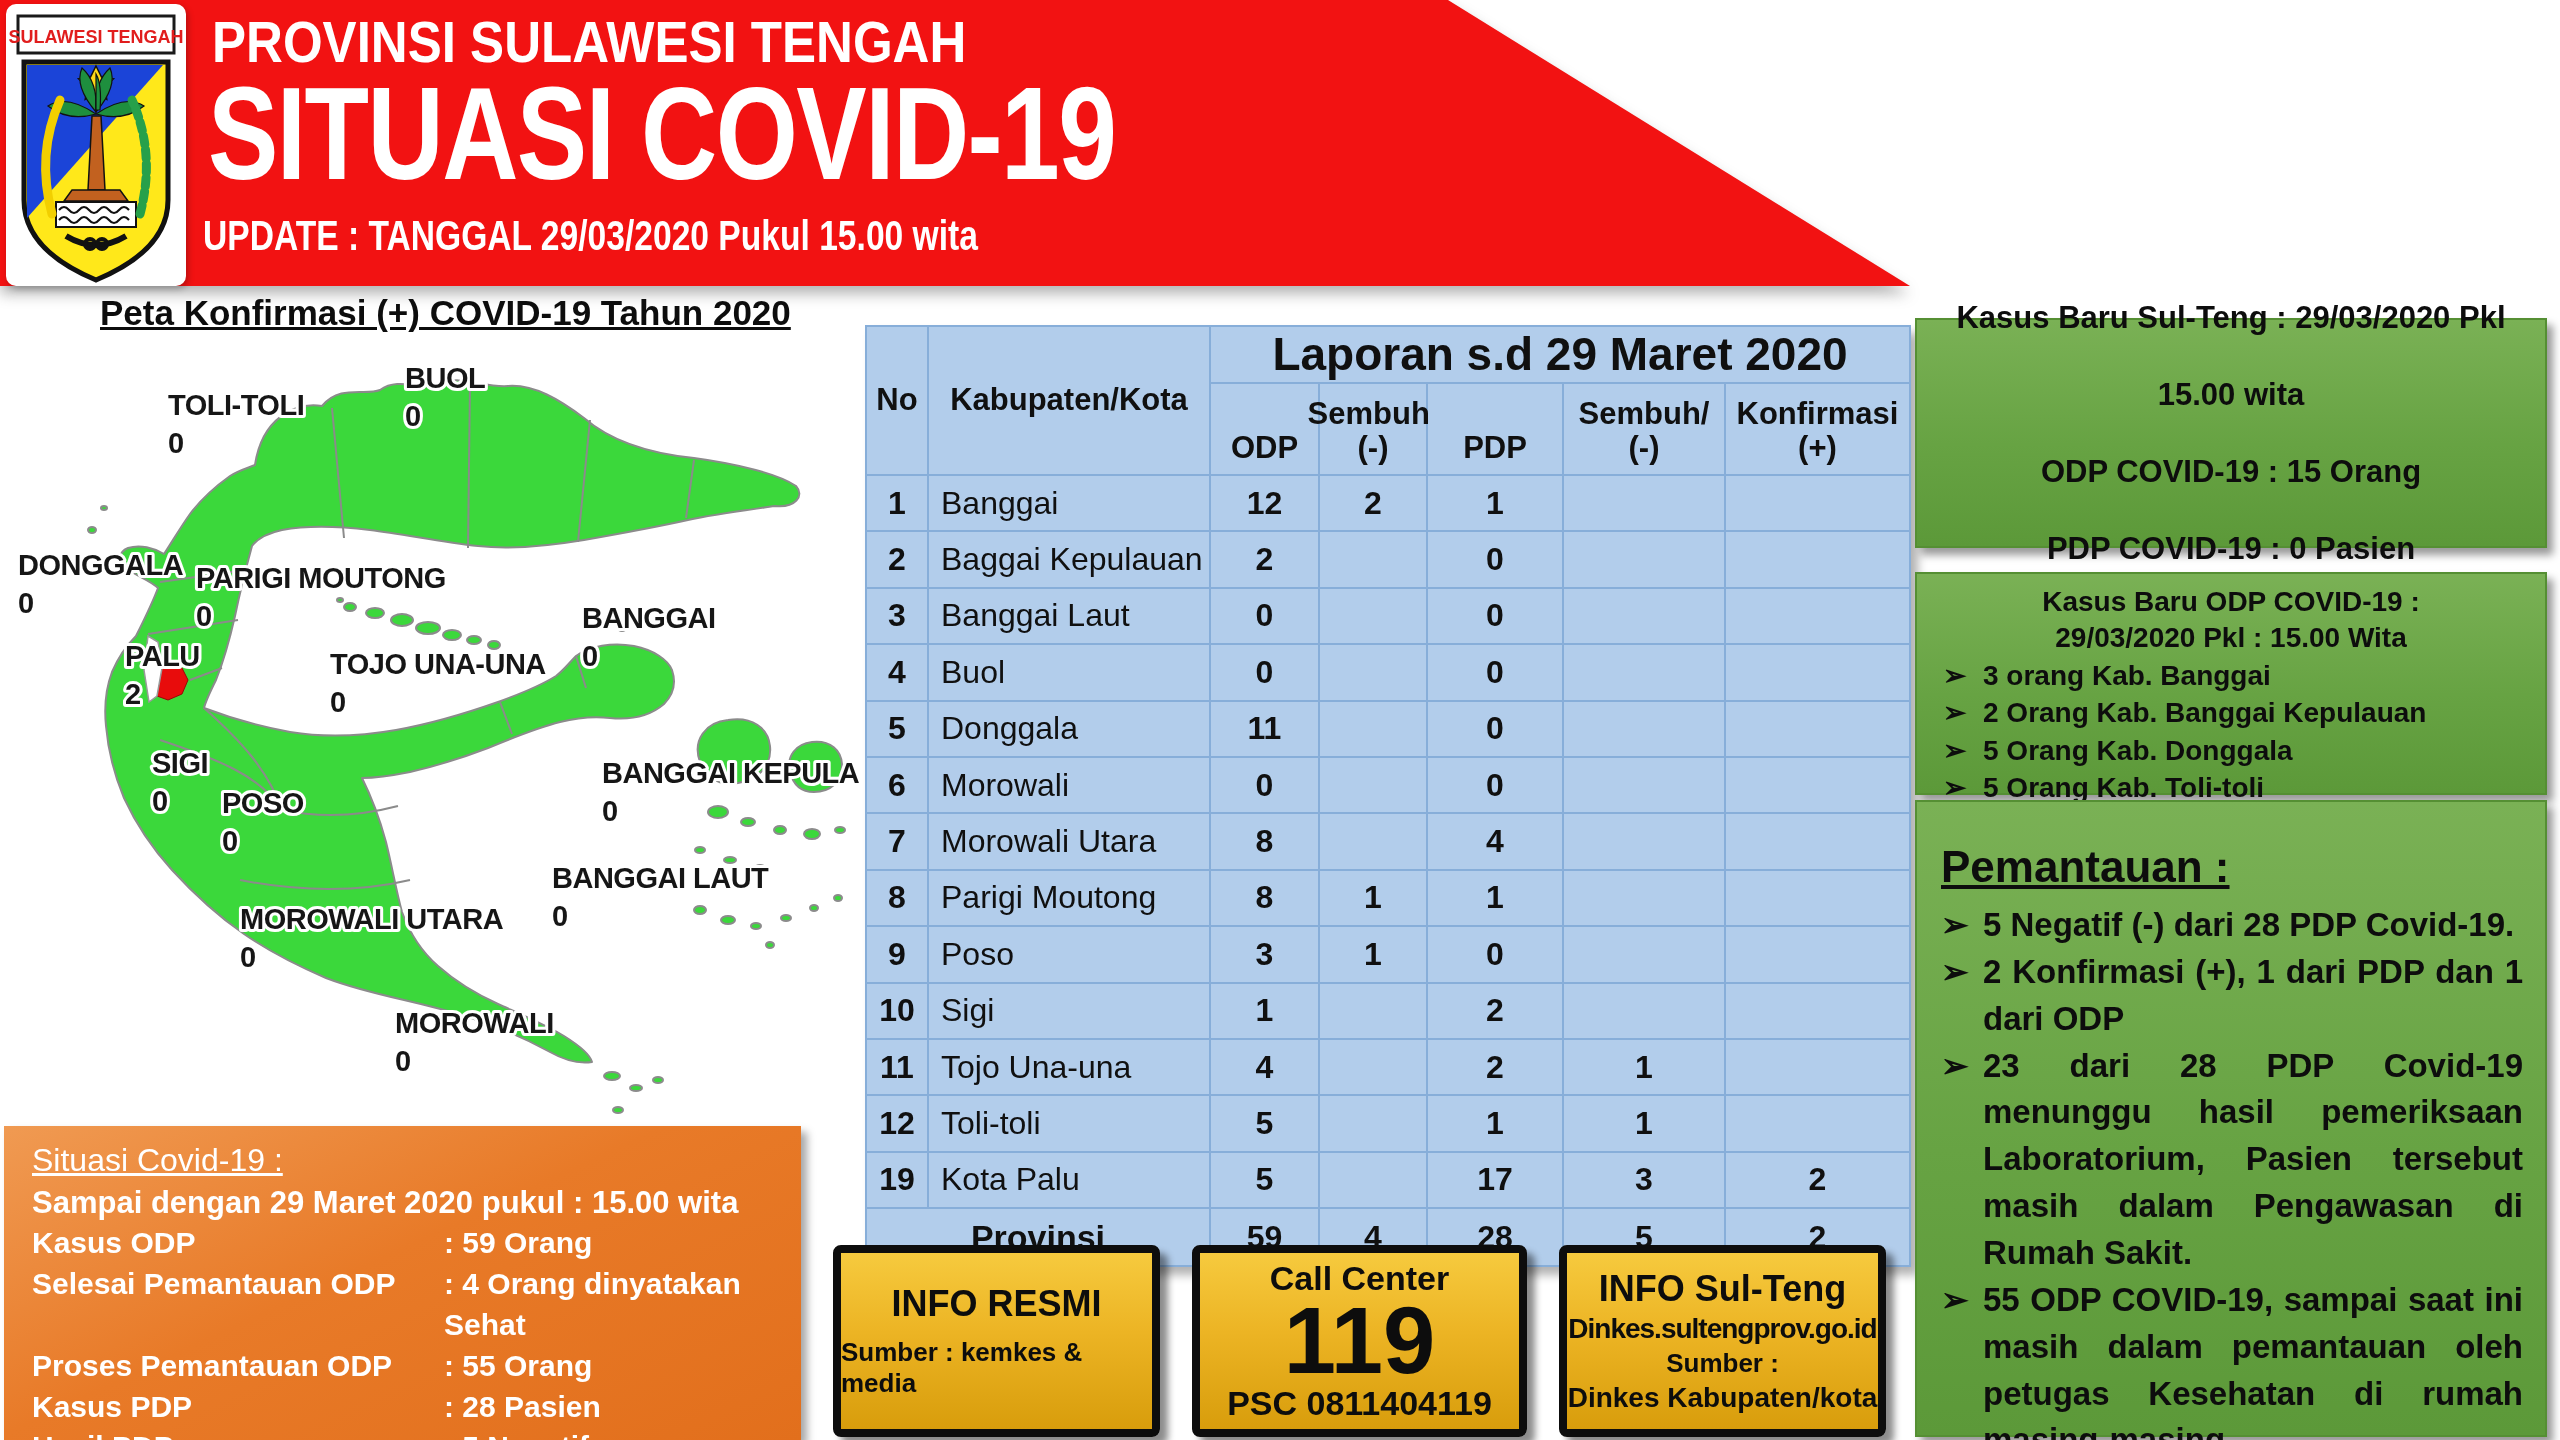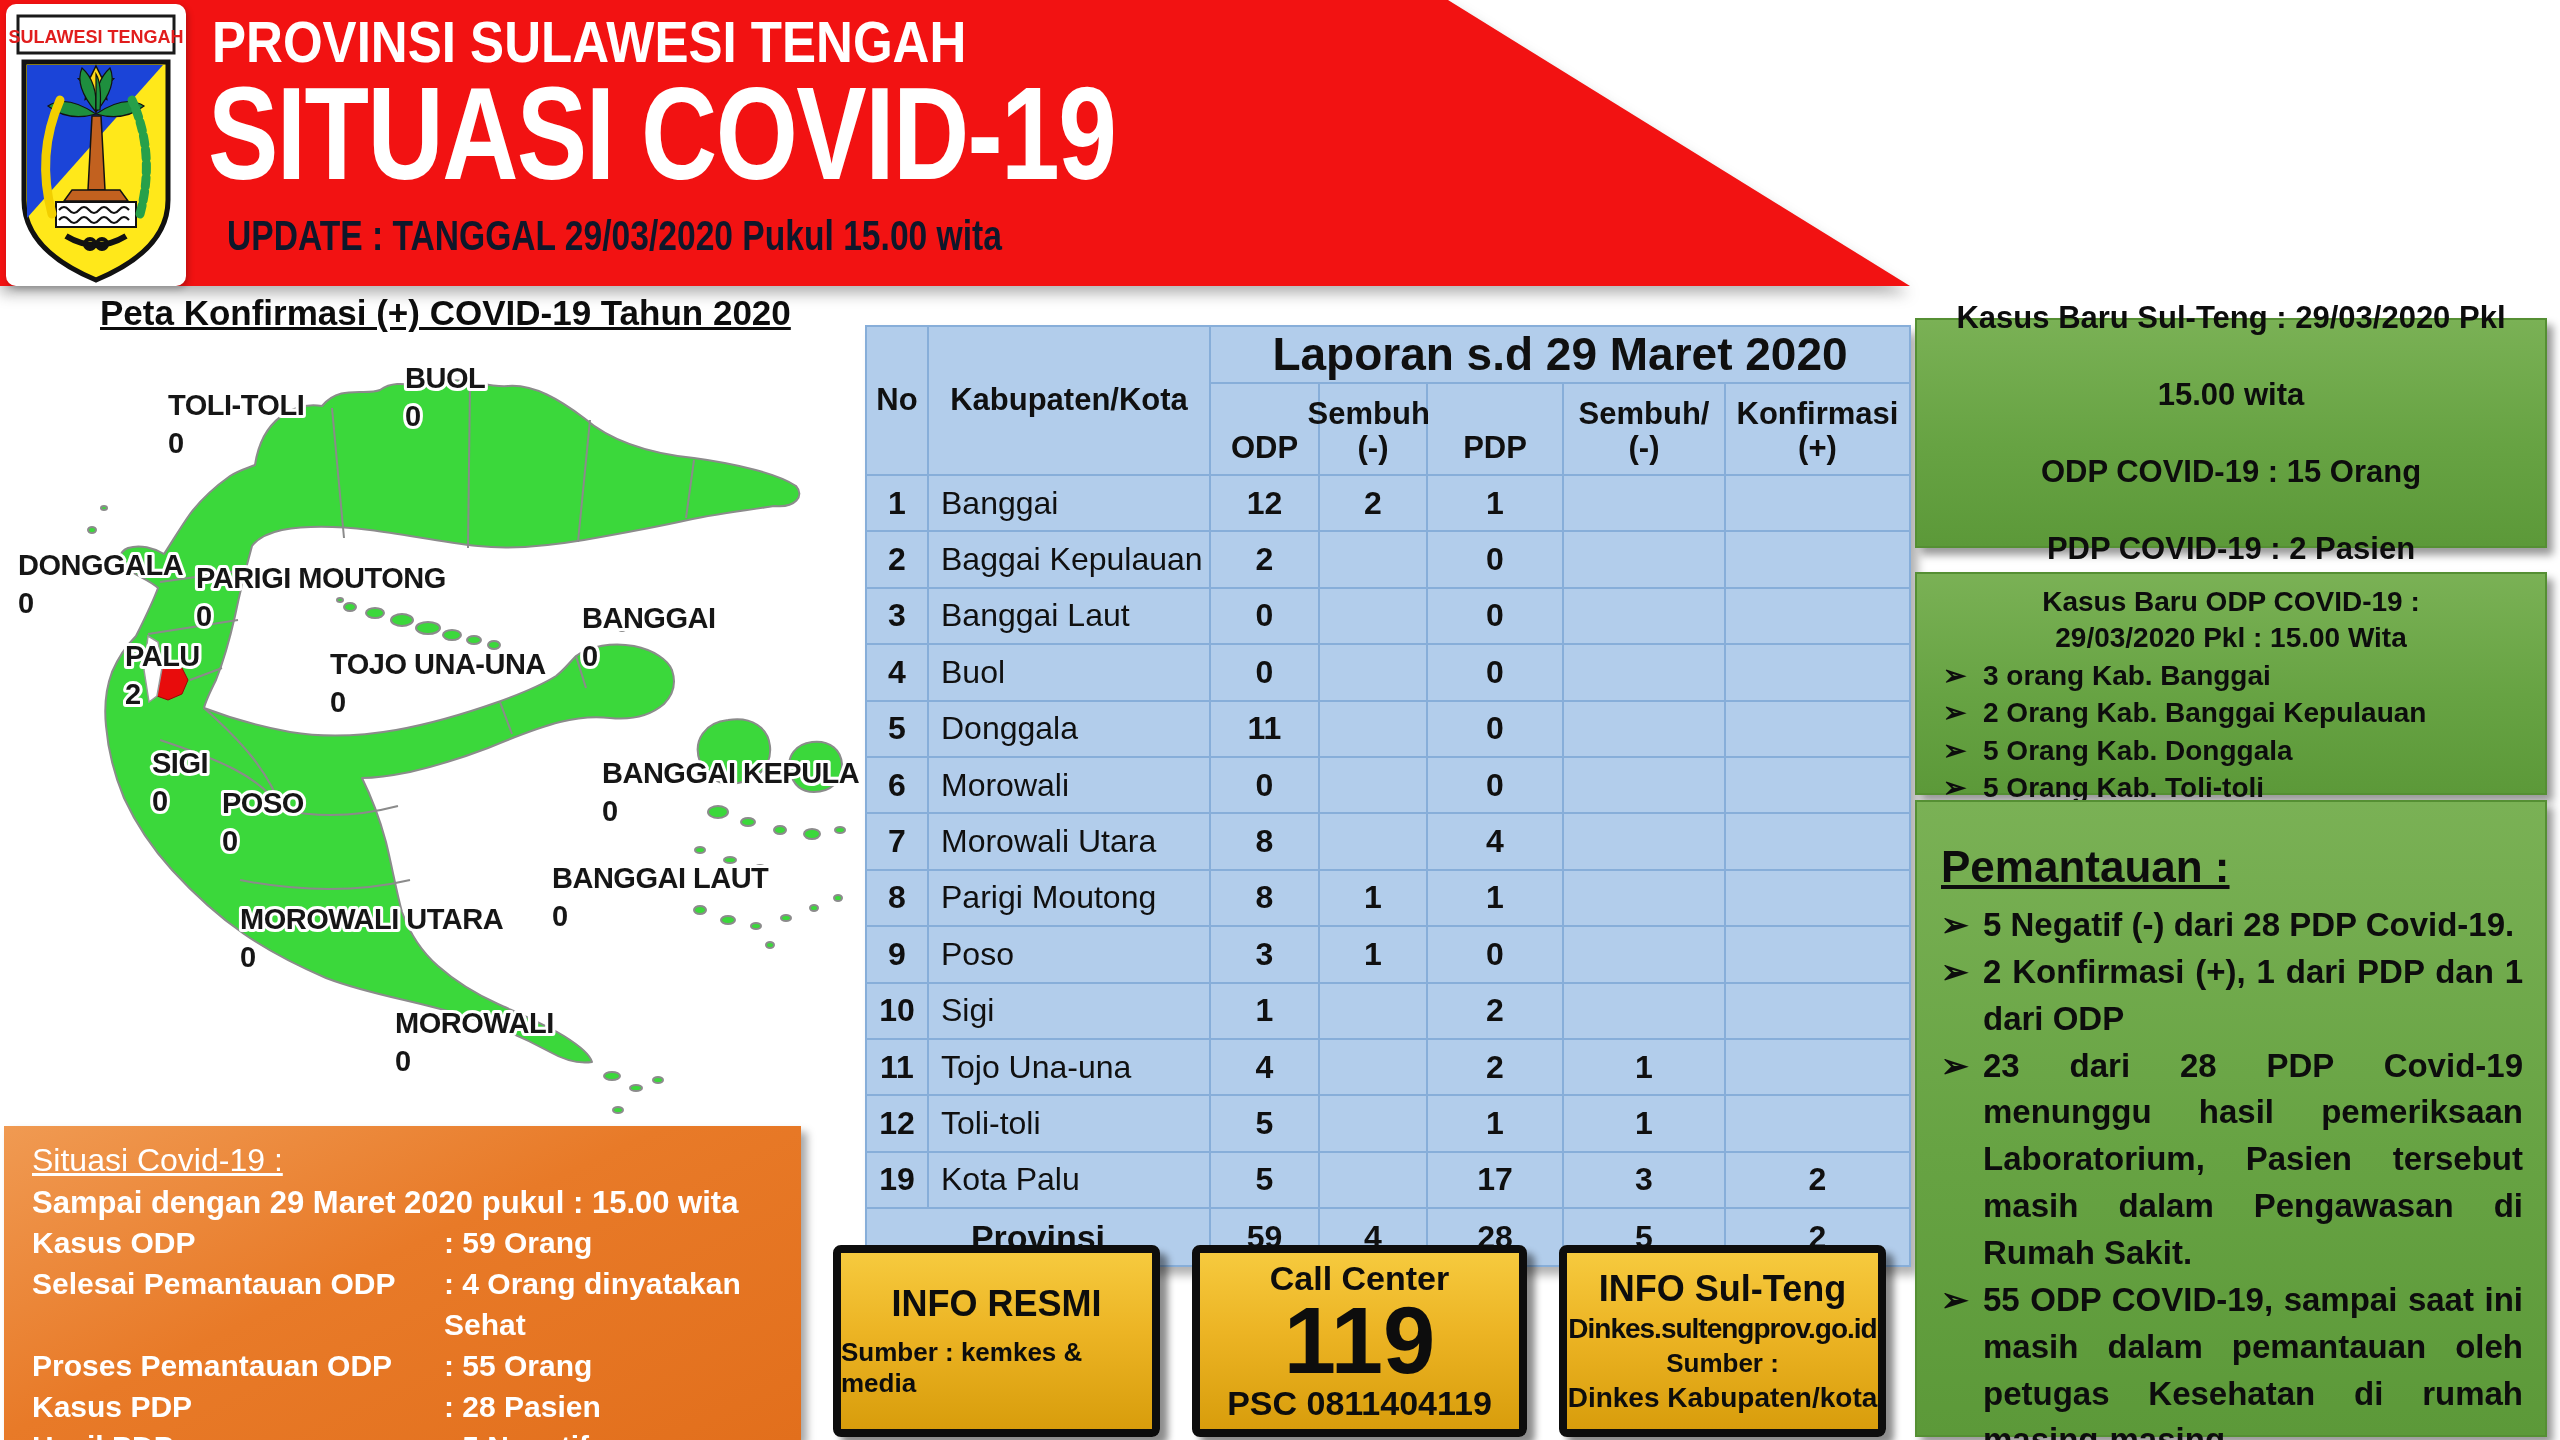--- a/index.html
+++ b/index.html
@@ -6,21 +6,21 @@
   .stage{position:relative;width:2560px;height:1440px;background:#ffffff;overflow:hidden;
          font-family:"Liberation Sans",sans-serif;color:#111;}
 
   
   .banner-wrap{position:absolute;left:0;top:0;width:2560px;height:300px;
                filter:drop-shadow(0 8px 7px rgba(90,90,90,.45));}
   .banner{position:absolute;left:0;top:0;width:1910px;height:286px;background:#f21212;
           clip-path:polygon(0 0,1448px 0,1910px 286px,0 286px);}
   .banner .province{position:absolute;left:212px;top:8px;font-size:58px;font-weight:bold;color:#fff;white-space:nowrap;}
   .banner .main-title{position:absolute;left:208px;top:58px;font-size:132px;font-weight:bold;color:#fff;white-space:nowrap;letter-spacing:-2px;}
-  .banner .update-line{position:absolute;left:227px;top:212px;font-size:42px;font-weight:bold;color:#0f172a;white-space:nowrap;}
+  .banner .update-line{position:absolute;left:203px;top:212px;font-size:42px;font-weight:bold;color:#ffffff;white-space:nowrap;}
   .condense{display:inline-block;transform:scaleX(.80);transform-origin:0 50%;}
   .condense.wide{transform:scaleX(.88);}
 
   
   .logo{position:absolute;left:6px;top:4px;width:180px;height:282px;background:#fff;border-radius:10px;
         box-shadow:2px 3px 6px rgba(0,0,0,.25);}
 
   
   .map-title{position:absolute;left:100px;top:293px;font-size:35px;font-weight:bold;color:#0d0d0d;
              text-decoration:underline;white-space:nowrap;}
@@ -338,21 +338,21 @@
         <div class="c num total" style="grid-area: 16 / 5; text-align: right;">28</div>
         <div class="c num total" style="grid-area: 16 / 6;">5</div>
         <div class="c num total" style="grid-area: 16 / 7;">2</div>
       </div>
   </div>
 
   <div class="greenbox gb1" id="gb1">
       <div class="line">Kasus Baru Sul-Teng : 29/03/2020 Pkl</div>
       <div class="line">15.00 wita</div>
       <div class="line">ODP COVID-19 :  15 Orang</div>
-      <div class="line">PDP COVID-19 :   2 Pasien</div>
+      <div class="line">PDP COVID-19 :   0 Pasien</div>
     </div>
 
   <div class="greenbox gb2">
     <div class="title">Kasus Baru ODP COVID-19 :</div>
     <div class="title">29/03/2020 Pkl : 15.00 Wita</div>
     <div id="odp-items">
         <div class="odp-item">3 orang Kab. Banggai</div>
         <div class="odp-item">2 Orang Kab. Banggai Kepulauan</div>
         <div class="odp-item">5 Orang Kab. Donggala</div>
         <div class="odp-item">5 Orang Kab. Toli-toli</div>

